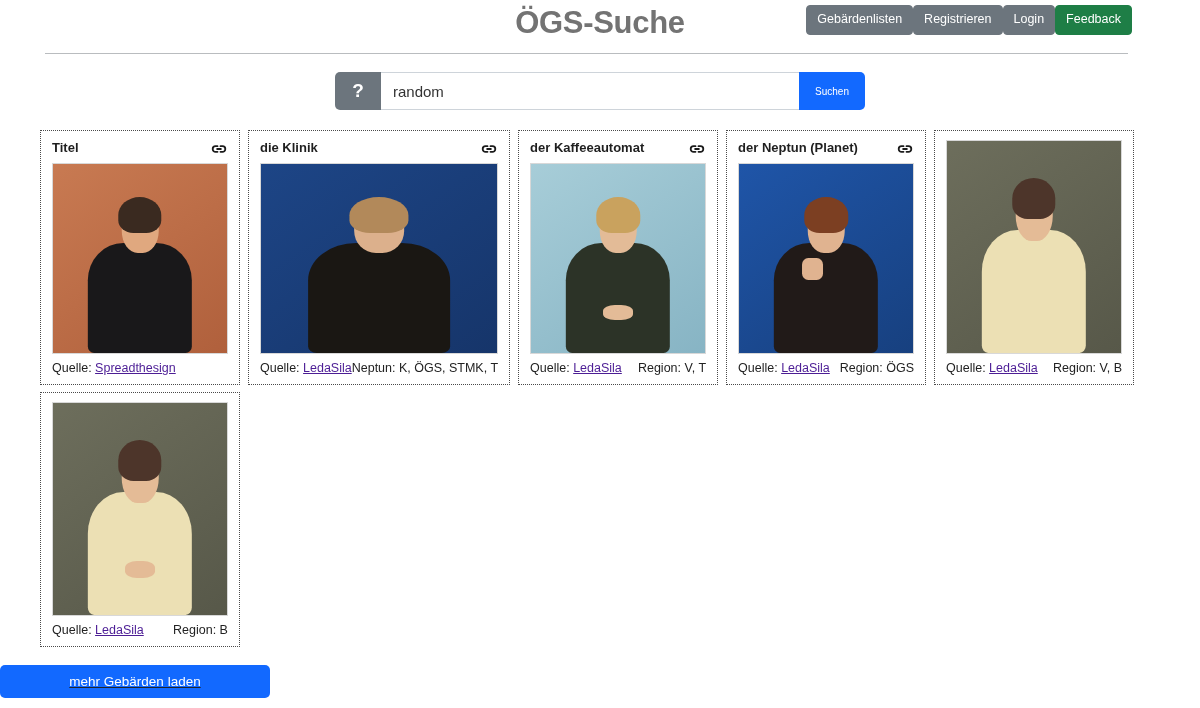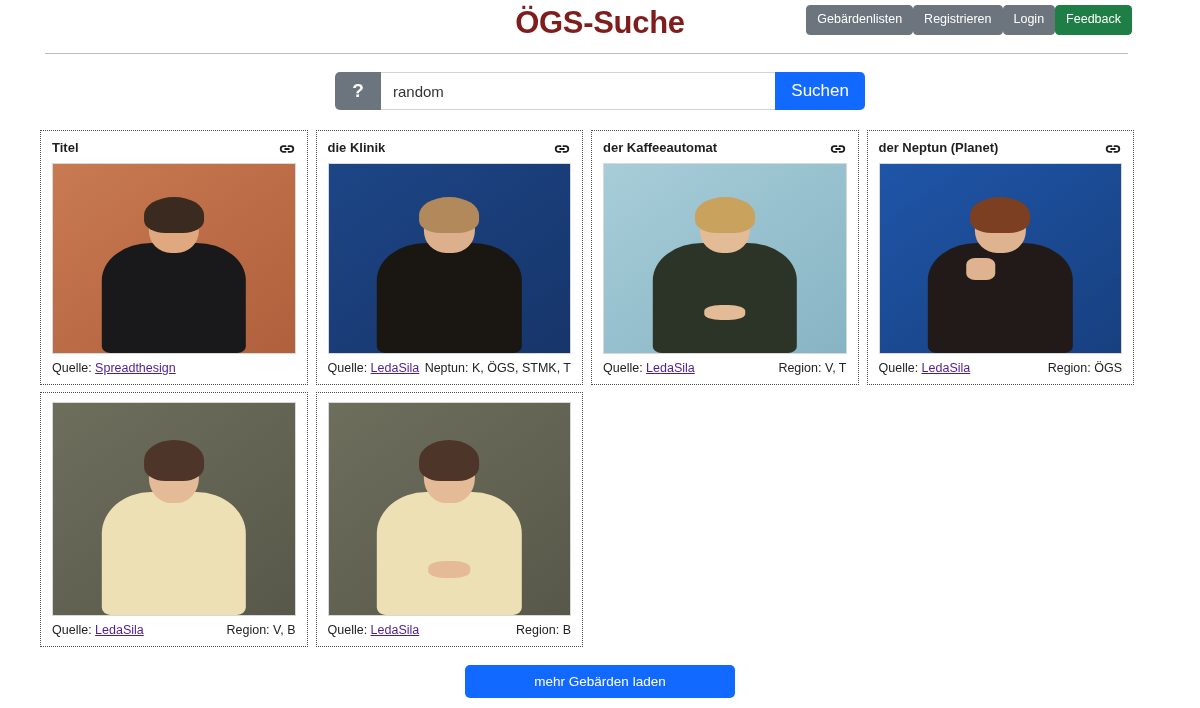--- a/index.html
+++ b/index.html
@@ -17,21 +17,21 @@
     position: relative;
     height: 48px;
     display: flex;
     align-items: center;
     justify-content: center;
   }
   .site-title {
     font-size: 31px;
     font-weight: bold;
     letter-spacing: -0.3px;
-    color: #7f1d1d;
+    color: #737373;
     line-height: 1;
     margin: 12px;
     padding-bottom: 4px;
   }
   .nav-buttons {
     position: absolute;
     right: 68px;
     top: 5px;
     display: flex;
   }
@@ -96,32 +96,32 @@
     font-family: "Liberation Sans", sans-serif;
     color: #333;
     padding: 0 12px;
     outline: none;
     min-width: 0;
   }
   .search-btn {
     background: #1269ff;
     color: #fff;
     border: none;
-    font-size: 17px;
+    font-size: 10px;
     font-family: "Liberation Sans", sans-serif;
     padding: 4px 16px;
     cursor: pointer;
     white-space: nowrap;
   }
 
   
   .grid {
     margin: 20px 66px 0 40px;
     display: grid;
-    grid-template-columns: repeat(4, 1fr);
+    grid-template-columns: repeat(5, 1fr);
     gap: 7px 8px;
   }
   .card {
     border: 1px dotted #4a4a4a;
     background: #fff;
     padding: 9px 11px 8px;
     display: flex;
     flex-direction: column;
     height: 255px;
   }
@@ -203,22 +203,23 @@
   .src-link {
     color: #4c1d95;
     text-decoration: underline;
     cursor: pointer;
   }
   .region { white-space: nowrap; }
 
   
   .more-row {
     display: flex;
-    justify-content: center;
+    justify-content: flex-start;
     margin-top: 18px;
+    text-decoration: underline;
   }
   .more-btn {
     background: #1269ff;
     color: #fff;
     border: none;
     border-radius: 5px;
     font-family: "Liberation Sans", sans-serif;
     font-size: 13.5px;
     padding: 9px 0;
     width: 270px;

